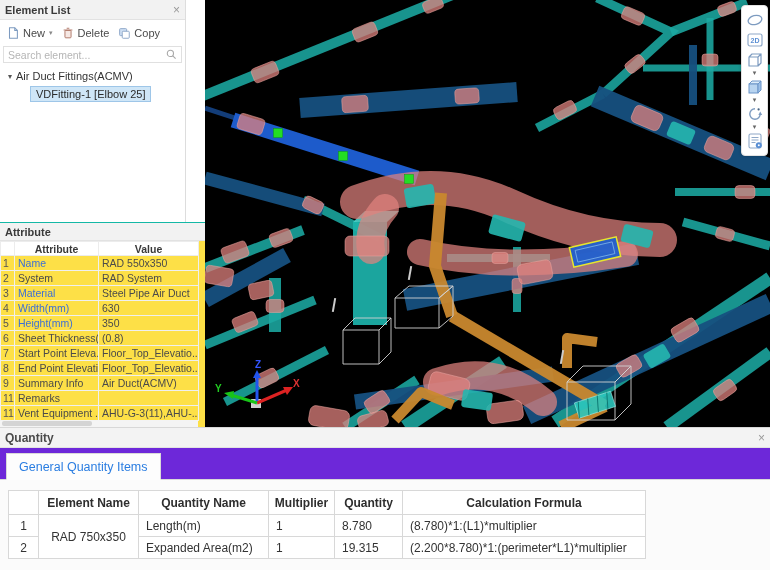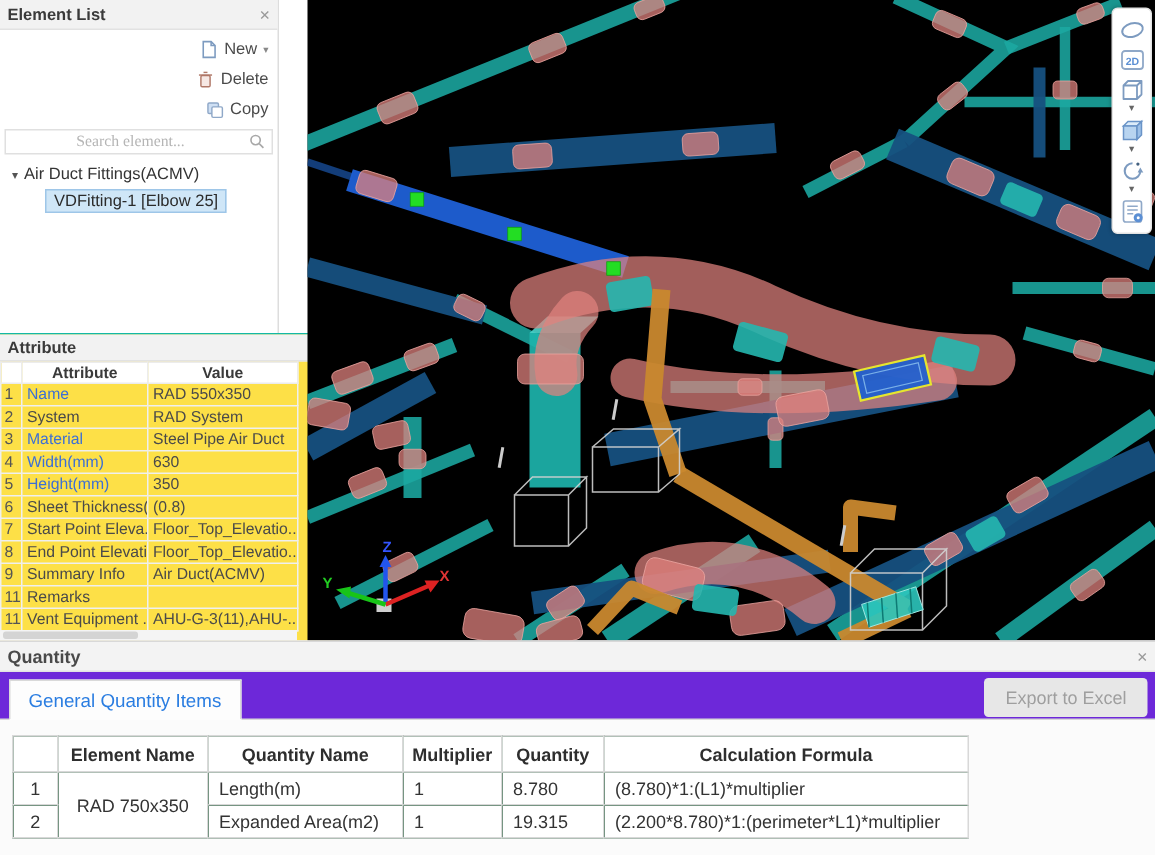--- a/index.html
+++ b/index.html
@@ -8,27 +8,27 @@
   .app { position:relative; width:770px; height:570px; background:#fff; }
 
   
   .panel-titlebar { height:20px; background:#f2f2f2; border-bottom:1px solid #e2e2e2;
     display:flex; align-items:center; justify-content:space-between; padding:0 5px; }
   .panel-title { font-size:11px; font-weight:bold; color:#3a3a3a; }
   .close-x { color:#9a9a9a; font-size:12px; line-height:12px; cursor:default; }
 
   #element-list { position:absolute; left:0; top:0; width:186px; height:222px;
     background:#fff; border-right:1px solid #ddd; }
-  .el-toolbar { display:flex; align-items:flex-end; gap:4px; padding:5px 4px 4px 4px;flex-direction:column; }
+  .el-toolbar { display:flex; align-items:center; gap:4px; padding:5px 4px 4px 4px; }
   .tb-btn { display:flex; align-items:center; gap:3px; font-size:11px; color:#4a4a4a; padding:1px 2px; }
   .tb-caret { font-size:7px; color:#888; margin-left:1px; }
   .search-box { margin:1px 3px; height:17px; border:1px solid #e0e0e0; background:#fff;
     display:flex; align-items:center; padding:0 4px; }
   .search-box input { flex:1; border:none; outline:none; font-size:10.5px; color:#444;
-    font-family:Liberation Serif, serif; background:transparent;text-align:center; }
+    font-family:Liberation Sans, sans-serif; background:transparent; }
   .search-box input::placeholder { color:#b5b5b5; }
   .tree { padding:6px 0 0 8px; }
   .tree-group { font-size:11px; color:#333; display:flex; align-items:center; gap:4px; }
   .tree-caret { font-size:8px; color:#555; }
   .tree-item { margin:4px 16px 0 22px; display:inline-block; font-size:11px; color:#2b2b2b;
     background:#cfe6f7; border:1px solid #9ec6e8; padding:1px 5px; }
 
   #attribute-panel { position:absolute; left:0; top:222px; width:227px; height:205px;
     background:#fde047; border-right:1px solid #ddd; border-top:1px solid #14b8a6; }
   #attribute-panel .panel-titlebar { height:18px; }
@@ -406,21 +406,20 @@
     </div>
   </div>
 
   <div id="quantity-panel">
     <div class="panel-titlebar">
       <span class="panel-title">Quantity</span>
       <span class="close-x">×</span>
     </div>
     <div class="tab-strip">
       <div class="tab-active">General Quantity Items</div>
-      <button class="export-btn">Export to Excel</button>
     </div>
     <table class="qty-table">
       <colgroup>
         <col class="c-n">
           <col class="c-en">
           <col class="c-qn">
           <col class="c-m">
           <col class="c-q">
           <col class="c-f">
       </colgroup>

